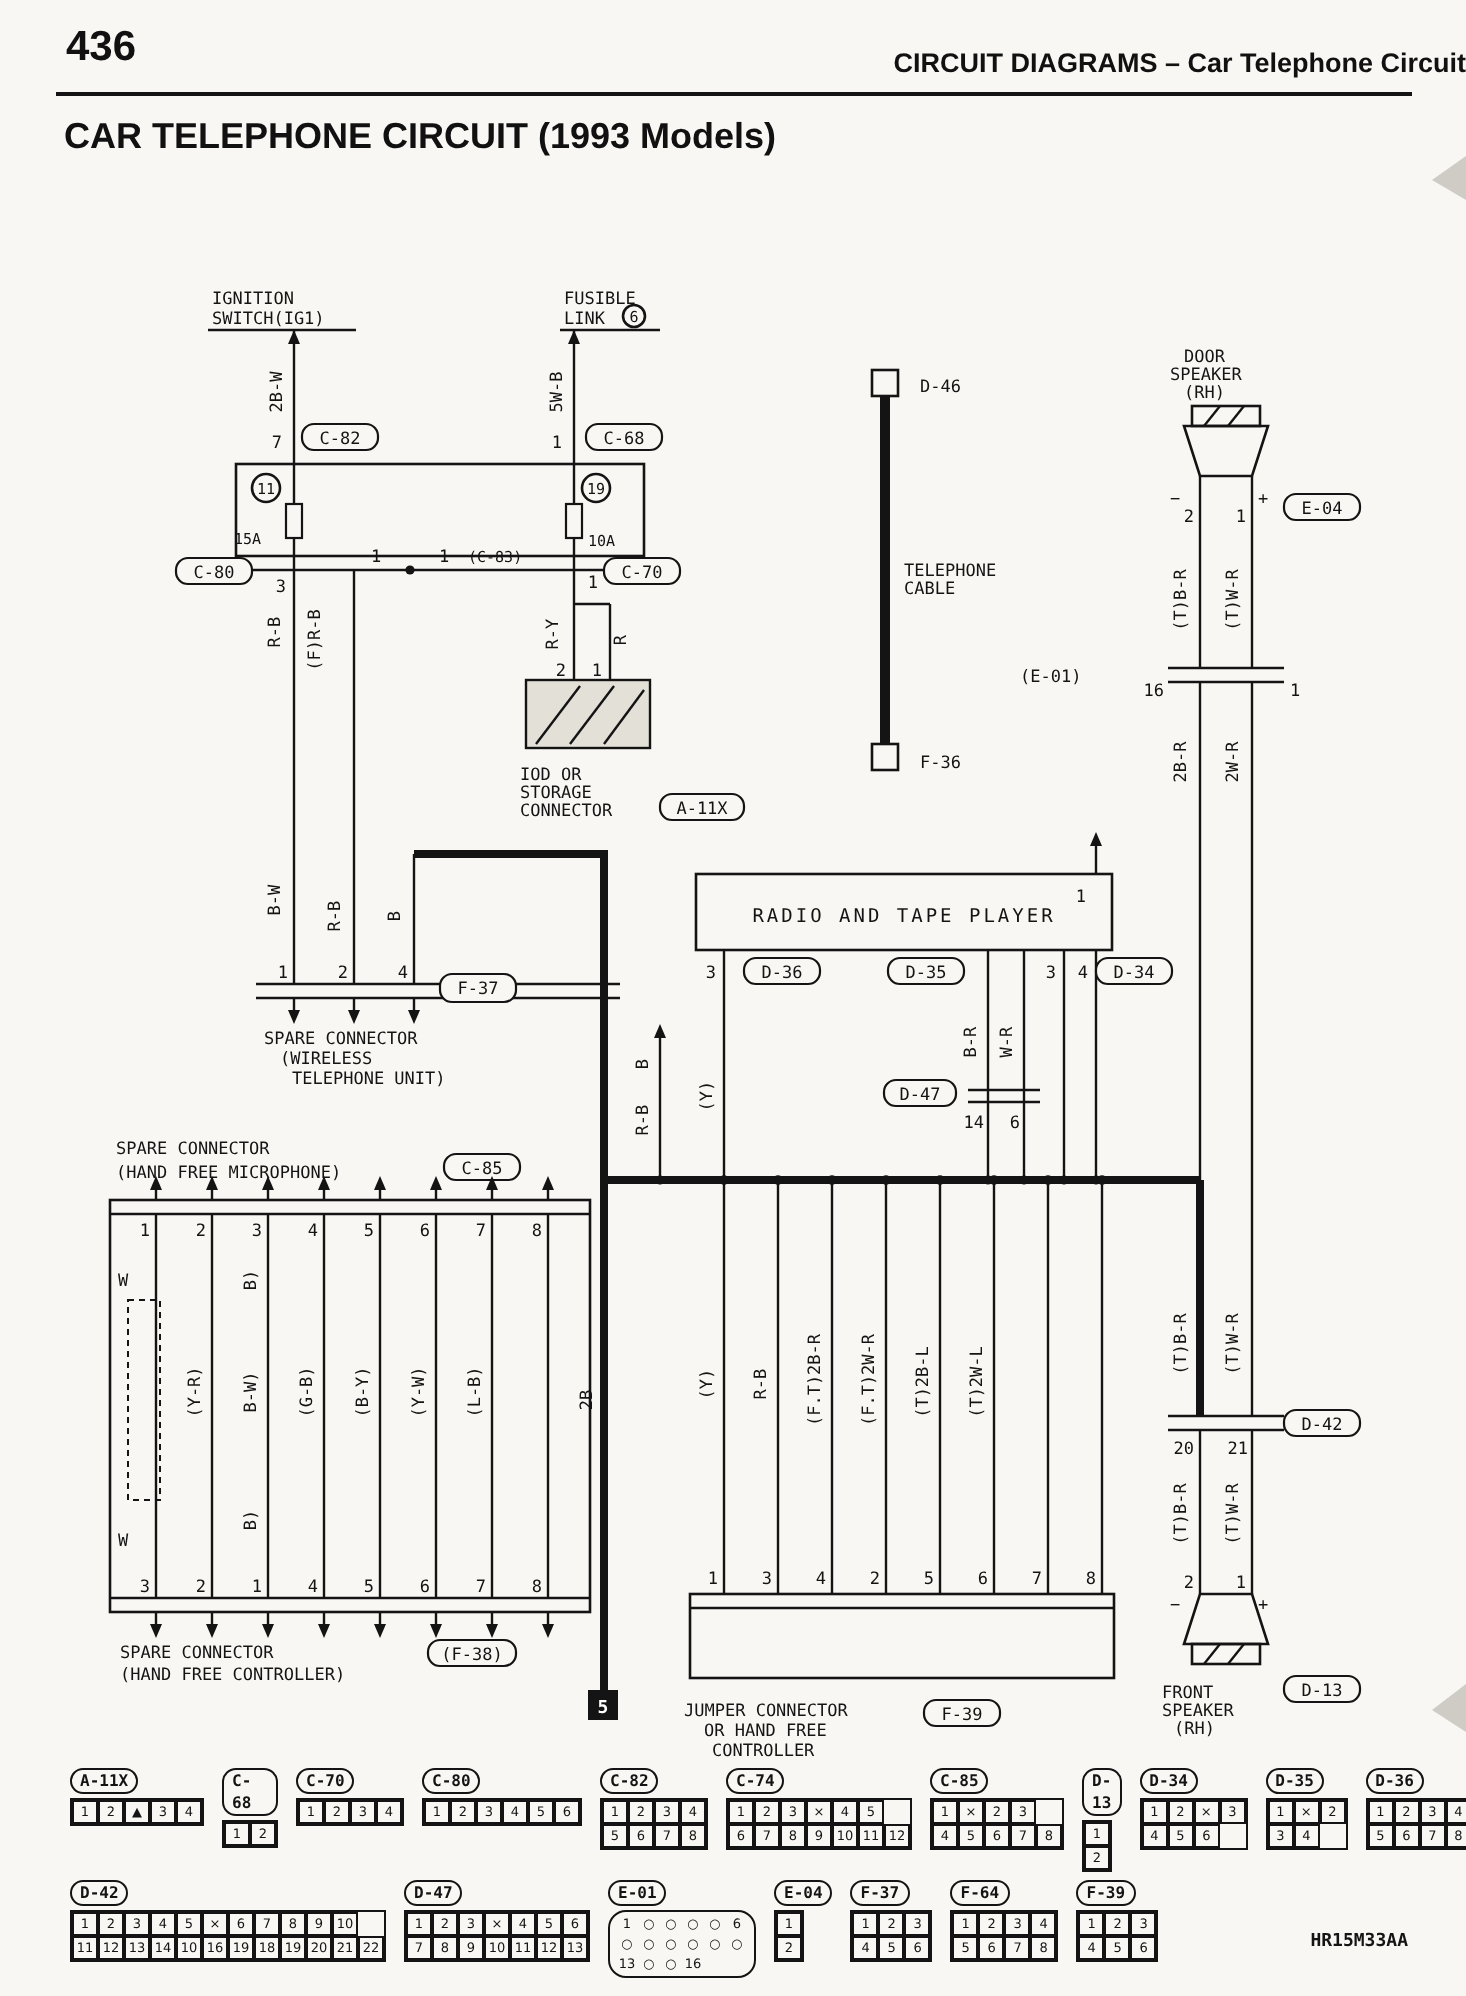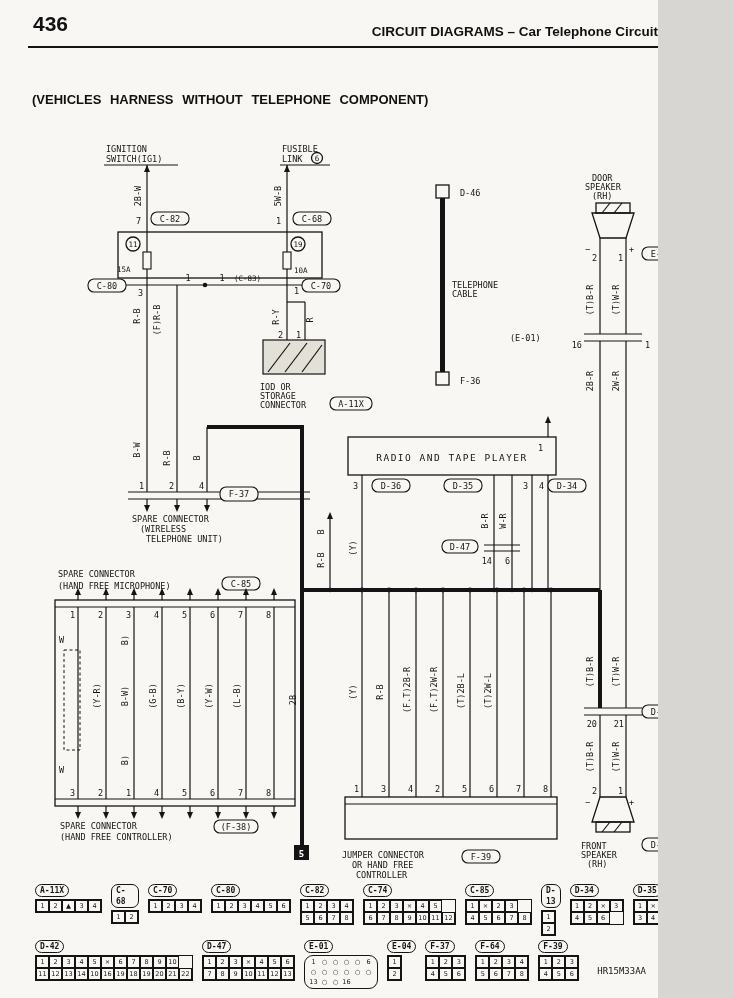--- a/index.html
+++ b/index.html
@@ -1,16 +1,16 @@
 <!DOCTYPE html>
 <html><head>
 <meta charset="utf-8">
 <style>
   html,body{margin:0;padding:0;background:#d8d6d2;}
-  #page{position:relative;width:658px;height:998px;background:#f8f7f3;overflow:hidden;
+  #page{position:relative;width:733px;height:998px;background:#f8f7f3;overflow:hidden;
         font-family:"DejaVu Sans Mono",monospace;color:#141414;}
   .hd{font-family:"Liberation Sans",sans-serif;font-weight:bold;color:#111;}
   #page-number{position:absolute;left:33px;top:12px;font-size:21px;}
   #header-title{position:absolute;left:0;top:24px;width:100%;text-align:right;font-size:13.5px;}
   #header-rule{position:absolute;left:28px;top:46px;width:678px;height:2px;background:#141414;}
   #doc-title{position:absolute;left:32px;top:58px;font-size:18px;}
   #doc-subtitle{position:absolute;left:32px;top:92px;font-size:13px;word-spacing:5px;}
   svg{position:absolute;left:0;top:0;}
   svg text{font-family:"DejaVu Sans Mono",monospace;}
   .t{font-size:8.5px;fill:#141414;}
@@ -35,31 +35,31 @@
   .strip-item{display:flex;flex-direction:column;align-items:flex-start;}
   .strip-label{border:1.2px solid #141414;border-radius:7px;padding:0 4px;
                font-size:8px;font-weight:bold;line-height:11px;margin-bottom:2px;background:#f8f7f3;}
   .strip-grid{border:1.2px solid #141414;display:inline-block;background:#f8f7f3;}
   .strip-grid.round{border-radius:9px;padding:1px 3px;}
   .pin-row{display:flex;}
   .pin-cell{min-width:11px;height:10px;border:0.6px solid #141414;
             font-family:"DejaVu Sans",sans-serif;font-size:6.5px;
             display:flex;align-items:center;justify-content:center;}
   .strip-grid.round .pin-cell{border:none;}
-  #doc-code{position:absolute;right:12px;top:966px;font-size:9px;font-weight:normal;}
+  #doc-code{position:absolute;right:29px;top:966px;font-size:9px;font-weight:bold;}
 </style>
 </head>
 <body>
 
 <div id="page">
 
   <div id="page-number" class="hd">436</div>
   <div id="header-title" class="hd">CIRCUIT DIAGRAMS – Car Telephone Circuit</div>
   <div id="header-rule"></div>
-  <div id="doc-subtitle" class="hd">(VEHICLES HARNESS WITHOUT TELEPHONE COMPONENT)</div>
+  <div id="doc-title" class="hd">CAR TELEPHONE CIRCUIT (1993 Models)</div>
 
   <svg width="733" height="998" viewBox="0 0 733 998">
 
     <polygon class="edge" points="733,78 716,90 733,100"></polygon>
     <polygon class="edge" points="733,842 716,855 733,866"></polygon>
 
     <g>
       <line class="w" x1="147" y1="165" x2="147" y2="492"></line>
       <line class="w" x1="287" y1="165" x2="287" y2="340"></line>
       <line class="w" x1="287" y1="302" x2="305" y2="302"></line>

